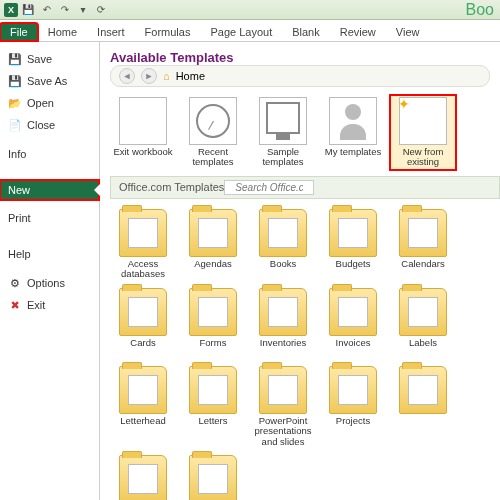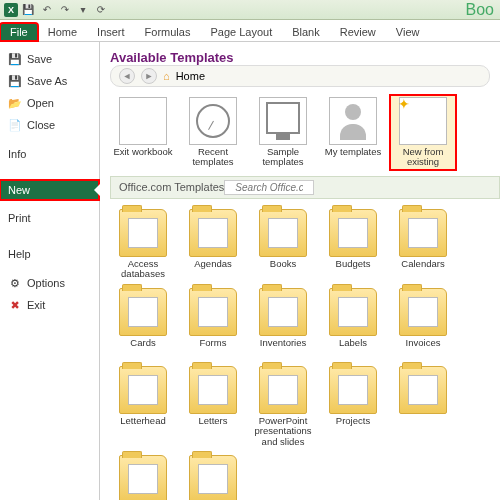--- a/index.html
+++ b/index.html
@@ -224,27 +224,27 @@
       <div class="tile">
           <div class="thumb folder">
             <div class="mini"></div>
           </div>
           <span class="lbl">Inventories</span>
         </div>
       <div class="tile">
           <div class="thumb folder">
             <div class="mini"></div>
           </div>
+          <span class="lbl">Invoices</span>
+        </div>
+      <div class="tile">
+          <div class="thumb folder">
+            <div class="mini"></div>
+          </div>
           <span class="lbl">Labels</span>
-        </div>
-      <div class="tile">
-          <div class="thumb folder">
-            <div class="mini"></div>
-          </div>
-          <span class="lbl">Invoices</span>
         </div>
       <div class="tile">
           <div class="thumb folder">
             <div class="mini"></div>
           </div>
           <span class="lbl">Letterhead</span>
         </div>
       <div class="tile">
           <div class="thumb folder">
             <div class="mini"></div>

